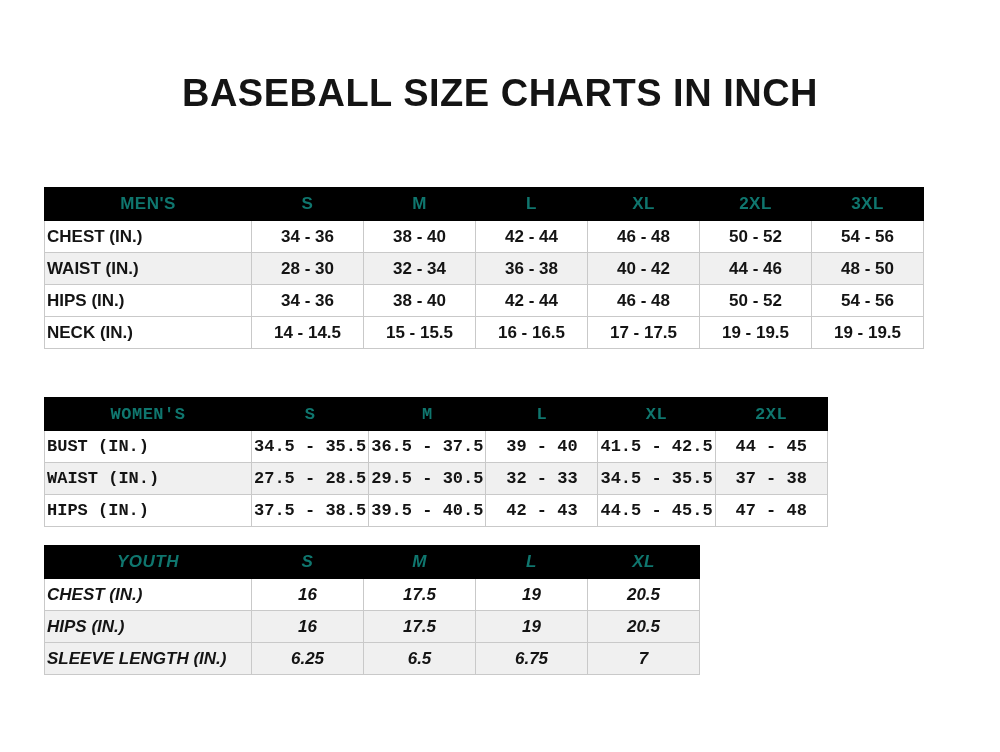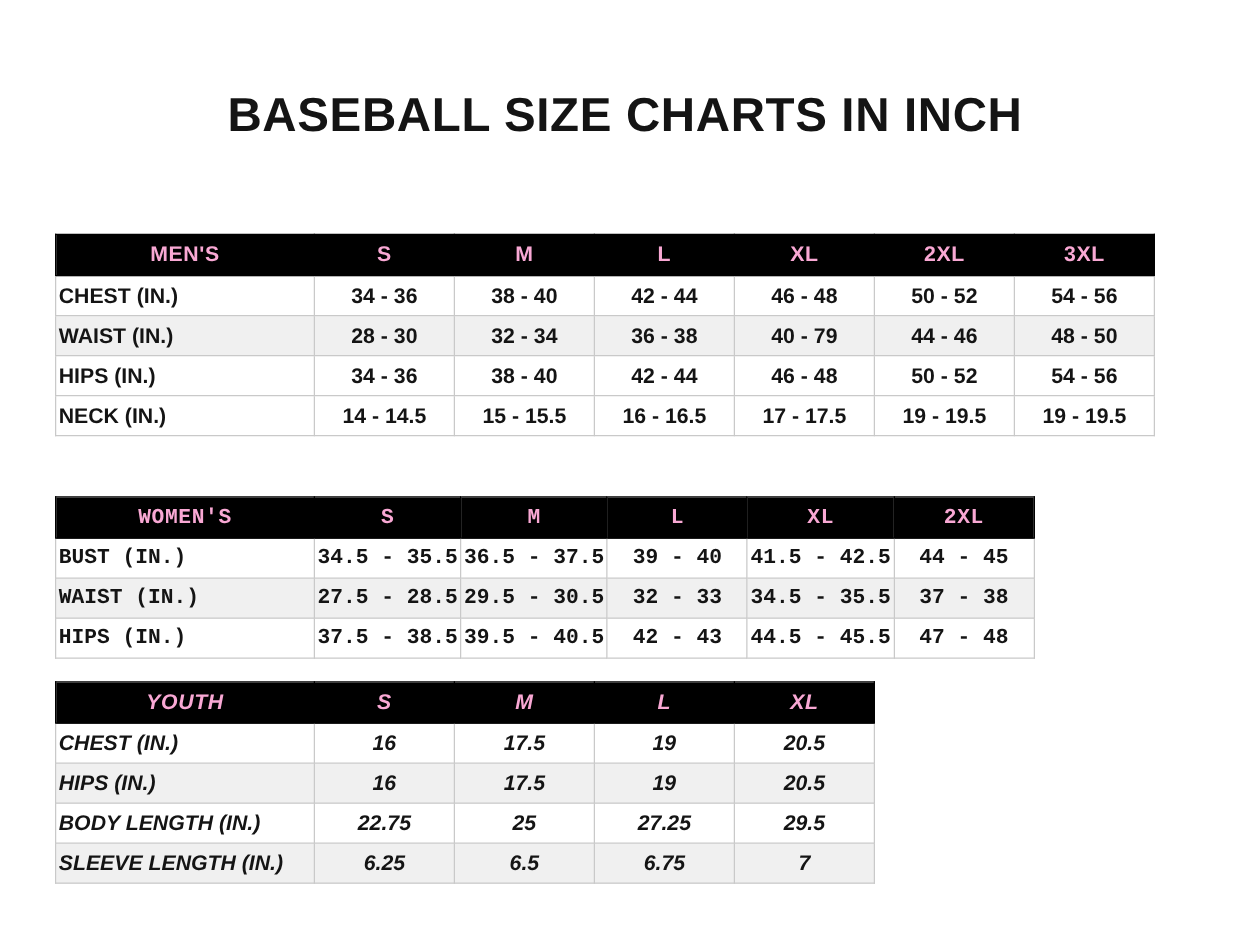--- a/index.html
+++ b/index.html
@@ -51,21 +51,21 @@
     font-weight: bold;
     height: 31px;
     padding: 0 2px;
     background: #ffffff;
     color: #141414;
     white-space: nowrap;
   }
 
   table.size-table thead th {
     background: #000000;
-    color: #f9a8d4;
+    color: #0f766e;
     border: 1px solid #000000;
     height: 32px;
     font-size: 17px;
     letter-spacing: 0.5px;
   }
 
   table.size-table thead th.label-head {
     text-align: center;
   }
 
@@ -138,21 +138,21 @@
         <td>42 - 44</td>
         <td>46 - 48</td>
         <td>50 - 52</td>
         <td>54 - 56</td>
       </tr>
       <tr class="alt">
         <td class="row-label">WAIST (IN.)</td>
         <td>28 - 30</td>
         <td>32 - 34</td>
         <td>36 - 38</td>
-        <td>40 - 79</td>
+        <td>40 - 42</td>
         <td>44 - 46</td>
         <td>48 - 50</td>
       </tr>
       <tr>
         <td class="row-label">HIPS (IN.)</td>
         <td>34 - 36</td>
         <td>38 - 40</td>
         <td>42 - 44</td>
         <td>46 - 48</td>
         <td>50 - 52</td>
@@ -242,27 +242,20 @@
         <td>19</td>
         <td>20.5</td>
       </tr>
       <tr class="alt">
         <td class="row-label">HIPS (IN.)</td>
         <td>16</td>
         <td>17.5</td>
         <td>19</td>
         <td>20.5</td>
       </tr>
-      <tr>
-        <td class="row-label">BODY LENGTH (IN.)</td>
-        <td>22.75</td>
-        <td>25</td>
-        <td>27.25</td>
-        <td>29.5</td>
-      </tr>
       <tr class="alt">
         <td class="row-label">SLEEVE LENGTH (IN.)</td>
         <td>6.25</td>
         <td>6.5</td>
         <td>6.75</td>
         <td>7</td>
       </tr>
     </tbody>
   </table>
 

